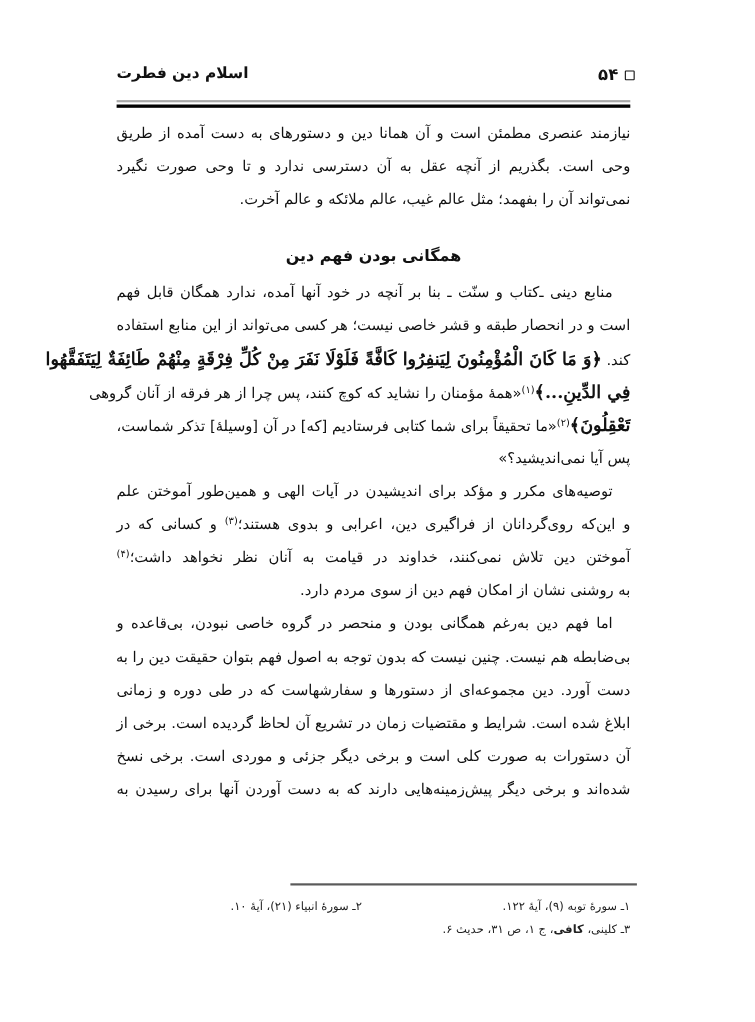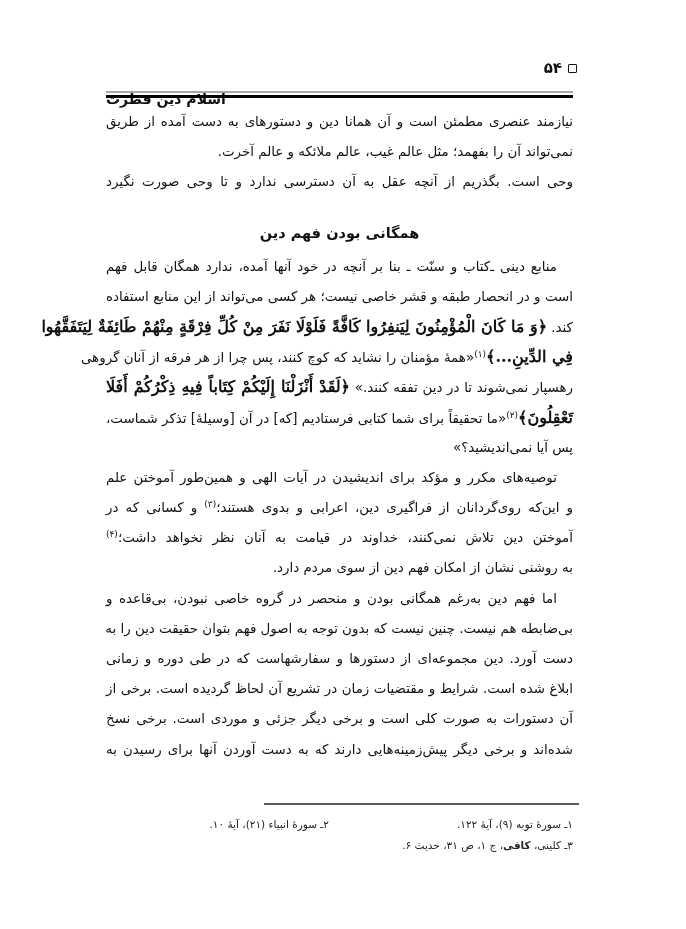--- a/index.html
+++ b/index.html
@@ -50,21 +50,20 @@
       border-radius: 1px;
       box-sizing: border-box;
     }
     .header-title {
       position: absolute;
       left: 0;
       top: 2px;
       font-size: 14px;
       font-weight: bold;
       direction: rtl;
-      margin-top: 32px;
     }
     .rule-gray {
       position: absolute;
       left: 106px;
       top: 91px;
       width: 467px;
       height: 2px;
       background: #a8a8a8;
     }
     .rule-black {
@@ -166,30 +165,29 @@
       <span>۵۴</span>
     </div>
     <div class="header-title">اسلام دین فطرت</div>
   </div>
   <div class="rule-gray"></div>
   <div class="rule-black"></div>
 
   <div class="body">
 
     <span class="line">نیازمند عنصری مطمئن است و آن همانا دین و دستورهای به دست آمده از طریق</span>
+    <span class="line">وحی است. بگذریم از آنچه عقل به آن دسترسی ندارد و تا وحی صورت نگیرد</span>
     <span class="line last">نمی‌تواند آن را بفهمد؛ مثل عالم غیب، عالم ملائکه و عالم آخرت.</span>
-    <span class="line">وحی است. بگذریم از آنچه عقل به آن دسترسی ندارد و تا وحی صورت نگیرد</span>
 
     <span class="heading">همگانی بودن فهم دین</span>
 
     <span class="line indent">منابع دینی ـ‌کتاب و سنّت ـ بنا بر آنچه در خود آنها آمده، ندارد همگان قابل فهم</span>
     <span class="line">است و در انحصار طبقه و قشر خاصی نیست؛ هر کسی می‌تواند از این منابع استفاده</span>
     <span class="line"><span>کند. </span><span class="quran">﴿وَ مَا كَانَ الْمُؤْمِنُونَ لِيَنفِرُوا كَافَّةً فَلَوْلَا نَفَرَ مِنْ كُلِّ فِرْقَةٍ مِنْهُمْ طَائِفَةٌ لِيَتَفَقَّهُوا</span></span>
     <span class="line"><span class="quran">فِي الدِّينِ...﴾</span><sup class="ref">(۱)</sup><span>«همهٔ مؤمنان را نشاید که کوچ کنند، پس چرا از هر فرقه از آنان گروهی</span></span>
-    <span class="line"><span>رهسپار نمی‌شوند تا در دین تفقه کنند.» </span><span class="quran">﴿لَقَدْ أَنْزَلْنَا إِلَيْكُمْ كِتَاباً فِيهِ ذِكْرُكُمْ أَفَلَا</span></span>
     <span class="line"><span class="quran">تَعْقِلُونَ﴾</span><sup class="ref">(۲)</sup><span>«ما تحقیقاً برای شما کتابی فرستادیم [که] در آن [وسیلهٔ] تذکر شماست،</span></span>
     <span class="line last">پس آیا نمی‌اندیشید؟»</span>
 
     <span class="line indent">توصیه‌های مکرر و مؤکد برای اندیشیدن در آیات الهی و همین‌طور آموختن علم</span>
     <span class="line"><span>و این‌که روی‌گردانان از فراگیری دین، اعرابی و بدوی هستند؛</span><sup class="ref">(۳)</sup><span> و کسانی که در</span></span>
     <span class="line"><span>آموختن دین تلاش نمی‌کنند، خداوند در قیامت به آنان نظر نخواهد داشت؛</span><sup class="ref">(۴)</sup></span>
     <span class="line last">به روشنی نشان از امکان فهم دین از سوی مردم دارد.</span>
 
     <span class="line indent">اما فهم دین به‌رغم همگانی بودن و منحصر در گروه خاصی نبودن، بی‌قاعده و</span>
     <span class="line">بی‌ضابطه هم نیست. چنین نیست که بدون توجه به اصول فهم بتوان حقیقت دین را به</span>

